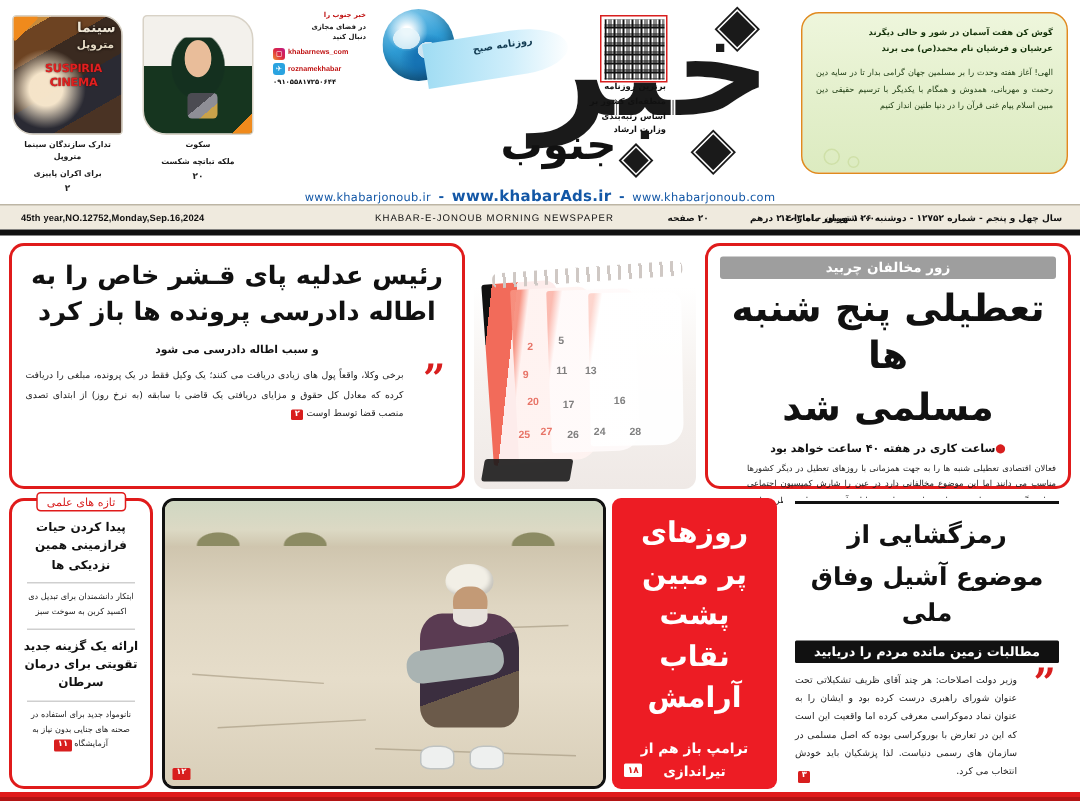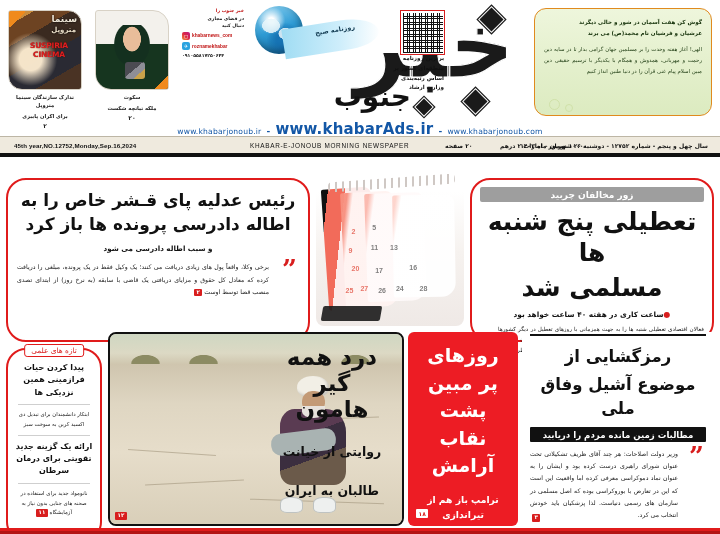--- a/index.html
+++ b/index.html
@@ -119,39 +119,39 @@
     padding:8px 9px;box-sizing:border-box;overflow:hidden;}
   .greenbox .g1{font-size:5.6px;line-height:2;color:#15320a;font-weight:bold;text-align:right;}
   .greenbox .g2{font-size:5.4px;line-height:2;color:#1c3a10;margin-top:5px;text-align:justify;}
   .greenbox .bub{position:absolute;width:9px;height:9px;border:1px solid #cfe0a8;border-radius:50%;}
   #bub1{left:14px;bottom:5px;} #bub2{left:30px;bottom:3px;width:6px;height:6px;}
 
   
   .urlline{position:absolute;left:0;top:119px;width:720px;text-align:center;
     direction:ltr;white-space:nowrap;}
   .urlline .u-s{font-size:7.6px;color:#1357a6;font-weight:normal;letter-spacing:.2px;}
-  .urlline .u-b{font-size:15px;color:#1357a6;font-weight:bold;letter-spacing:.2px;}
+  .urlline .u-b{font-size:10px;color:#1357a6;font-weight:bold;letter-spacing:.2px;}
   .urlline .u-d{font-size:9px;color:#1357a6;font-weight:bold;}
 
   
   .infobar{position:absolute;left:0;top:136px;width:720px;height:17px;
     background:#efeade;border-top:1px solid #bdb6a5;box-sizing:border-box;}
   .infobar .cell{position:absolute;top:0;height:17px;display:flex;align-items:center;}
   .ib-en{left:14px;font-size:6.2px;color:#111;letter-spacing:.1px;
     font-family:"Liberation Sans",sans-serif;direction:ltr;font-weight:bold;}
   .ib-mid{left:250px;font-size:6.4px;color:#111;letter-spacing:.7px;
     font-family:"Liberation Sans",sans-serif;direction:ltr;}
   .ib-pages{left:445px;font-size:6px;color:#111;font-weight:bold;}
   .ib-price{left:500px;font-size:6px;color:#111;font-weight:bold;}
   .ib-fa{right:12px;font-size:6px;color:#111;font-weight:bold;}
   .blackbar{position:absolute;left:0;top:153px;width:720px;height:4px;background:#111;}
 
   
   .topzone{position:absolute;left:6px;top:162px;width:708px;height:166px;}
-  .redframe{position:absolute;border:2.4px solid #e01b1b;border-radius:20px;box-sizing:border-box;margin-top:16px;}
+  .redframe{position:absolute;border:2.4px solid #e01b1b;border-radius:10px;box-sizing:border-box;}
 
   #left-story{left:0;top:0;width:304px;height:164px;padding:8px 9px;background:#fff;}
   #left-story .hl{font-size:17px;line-height:1.42;color:#111;font-weight:bold;
     text-align:center;letter-spacing:-.3px;}
   #left-story .kicker{margin-top:7px;font-size:7.2px;line-height:1.7;color:#111;
     font-weight:bold;text-align:center;}
   #left-story .kicker .dot{color:#d81e1e;font-size:8px;}
   #left-story .body{margin-top:6px;font-size:6.2px;line-height:1.95;color:#1a1a1a;
     text-align:justify;padding-right:30px;position:relative;}
   .quotemark{position:absolute;right:2px;top:1px;color:#d81e1e;font-size:26px;
@@ -418,26 +418,20 @@
       <div class="ps-crack" style="left:62%;top:44%;width:30%;height:1.1px;transform:rotate(-2deg)"></div>
       <div class="ps-man">
         <div class="ps-body"></div>
         <div class="ps-turban"></div>
         <div class="ps-face"></div>
         <div class="ps-beard"></div>
         <div class="ps-arm"></div>
         <div class="ps-shoe" style="left:14%"></div>
         <div class="ps-shoe" style="left:52%"></div>
       </div>
-      <div class="ps-ttl">
-        <div class="t1">درد همه گیر</div>
-        <div class="t1">هامون</div>
-        <div class="t2">روایتی از خیانت</div>
-        <div class="t2">طالبان به ایران</div>
-      </div>
       <span class="pagebadge" style="position:absolute;left:5px;bottom:4px">۱۲</span>
     </div>
 
     <div id="red-box">
       <div class="rb-h">روزهای پر مبین</div>
       <div class="rb-h">پشت نقاب آرامش</div>
       <div class="rb-s">ترامپ باز هم از تیراندازی</div>
 
       <span class="rb-pg">۱۸</span>
     </div>

